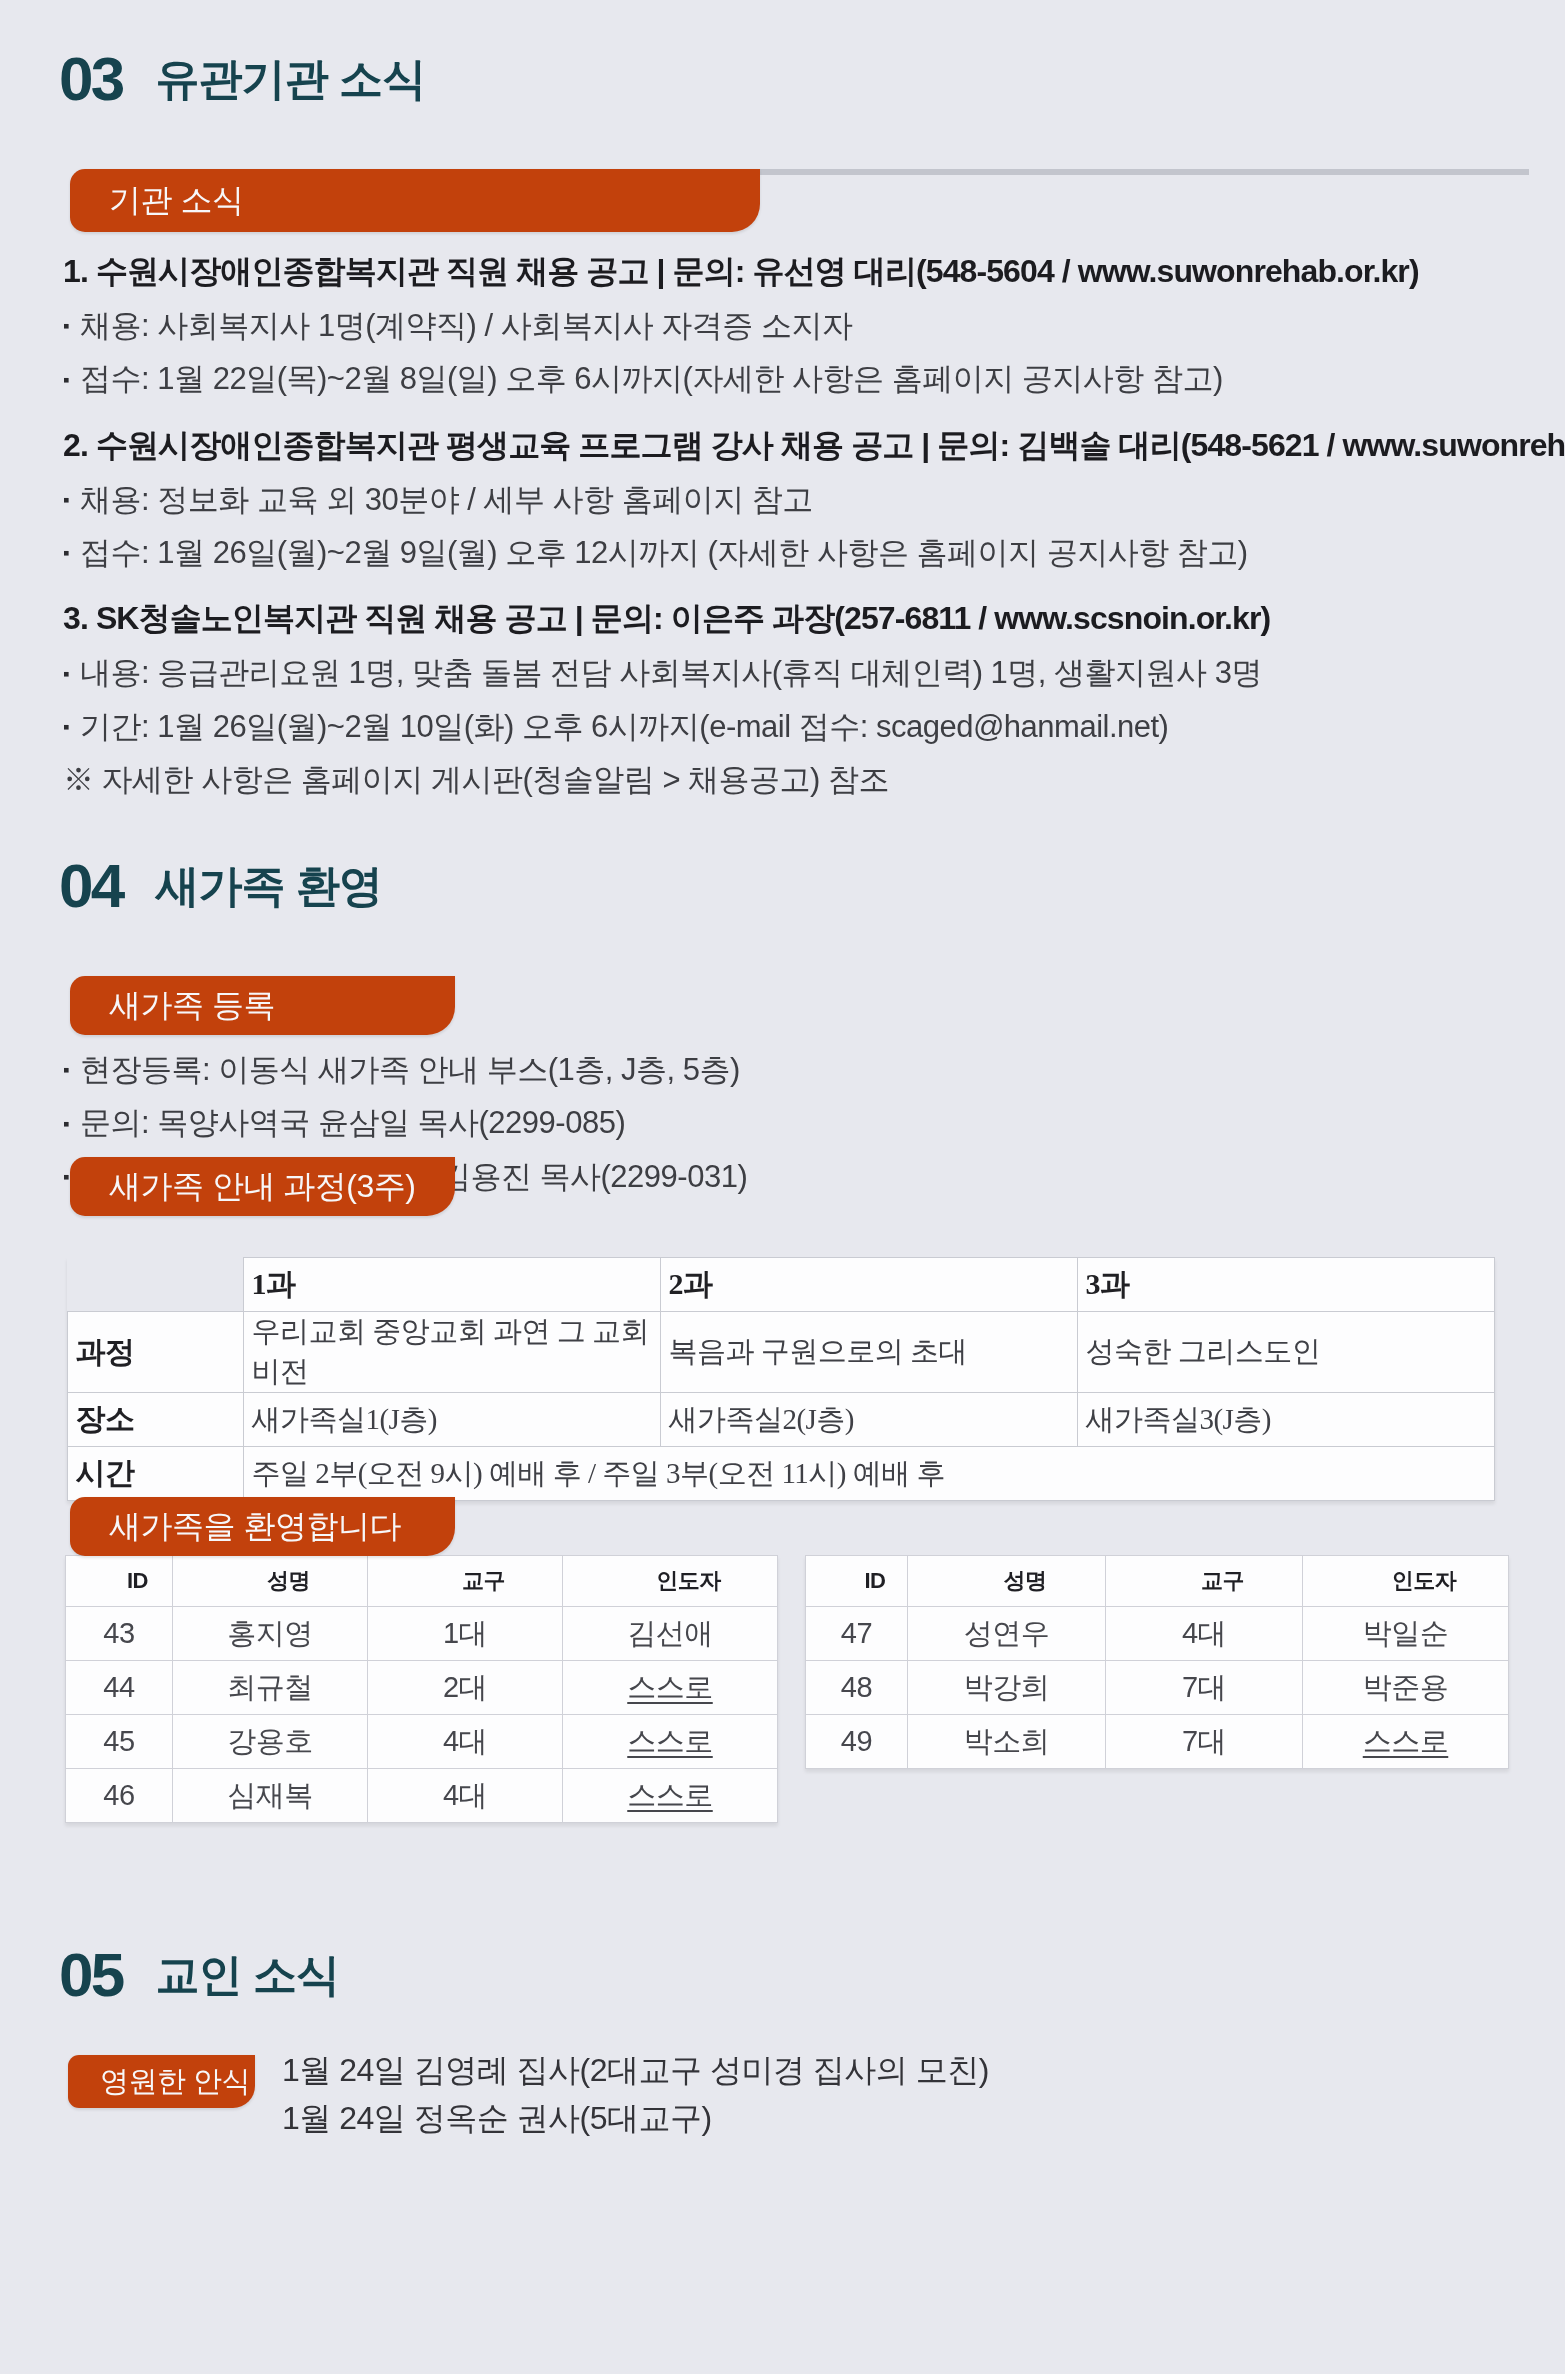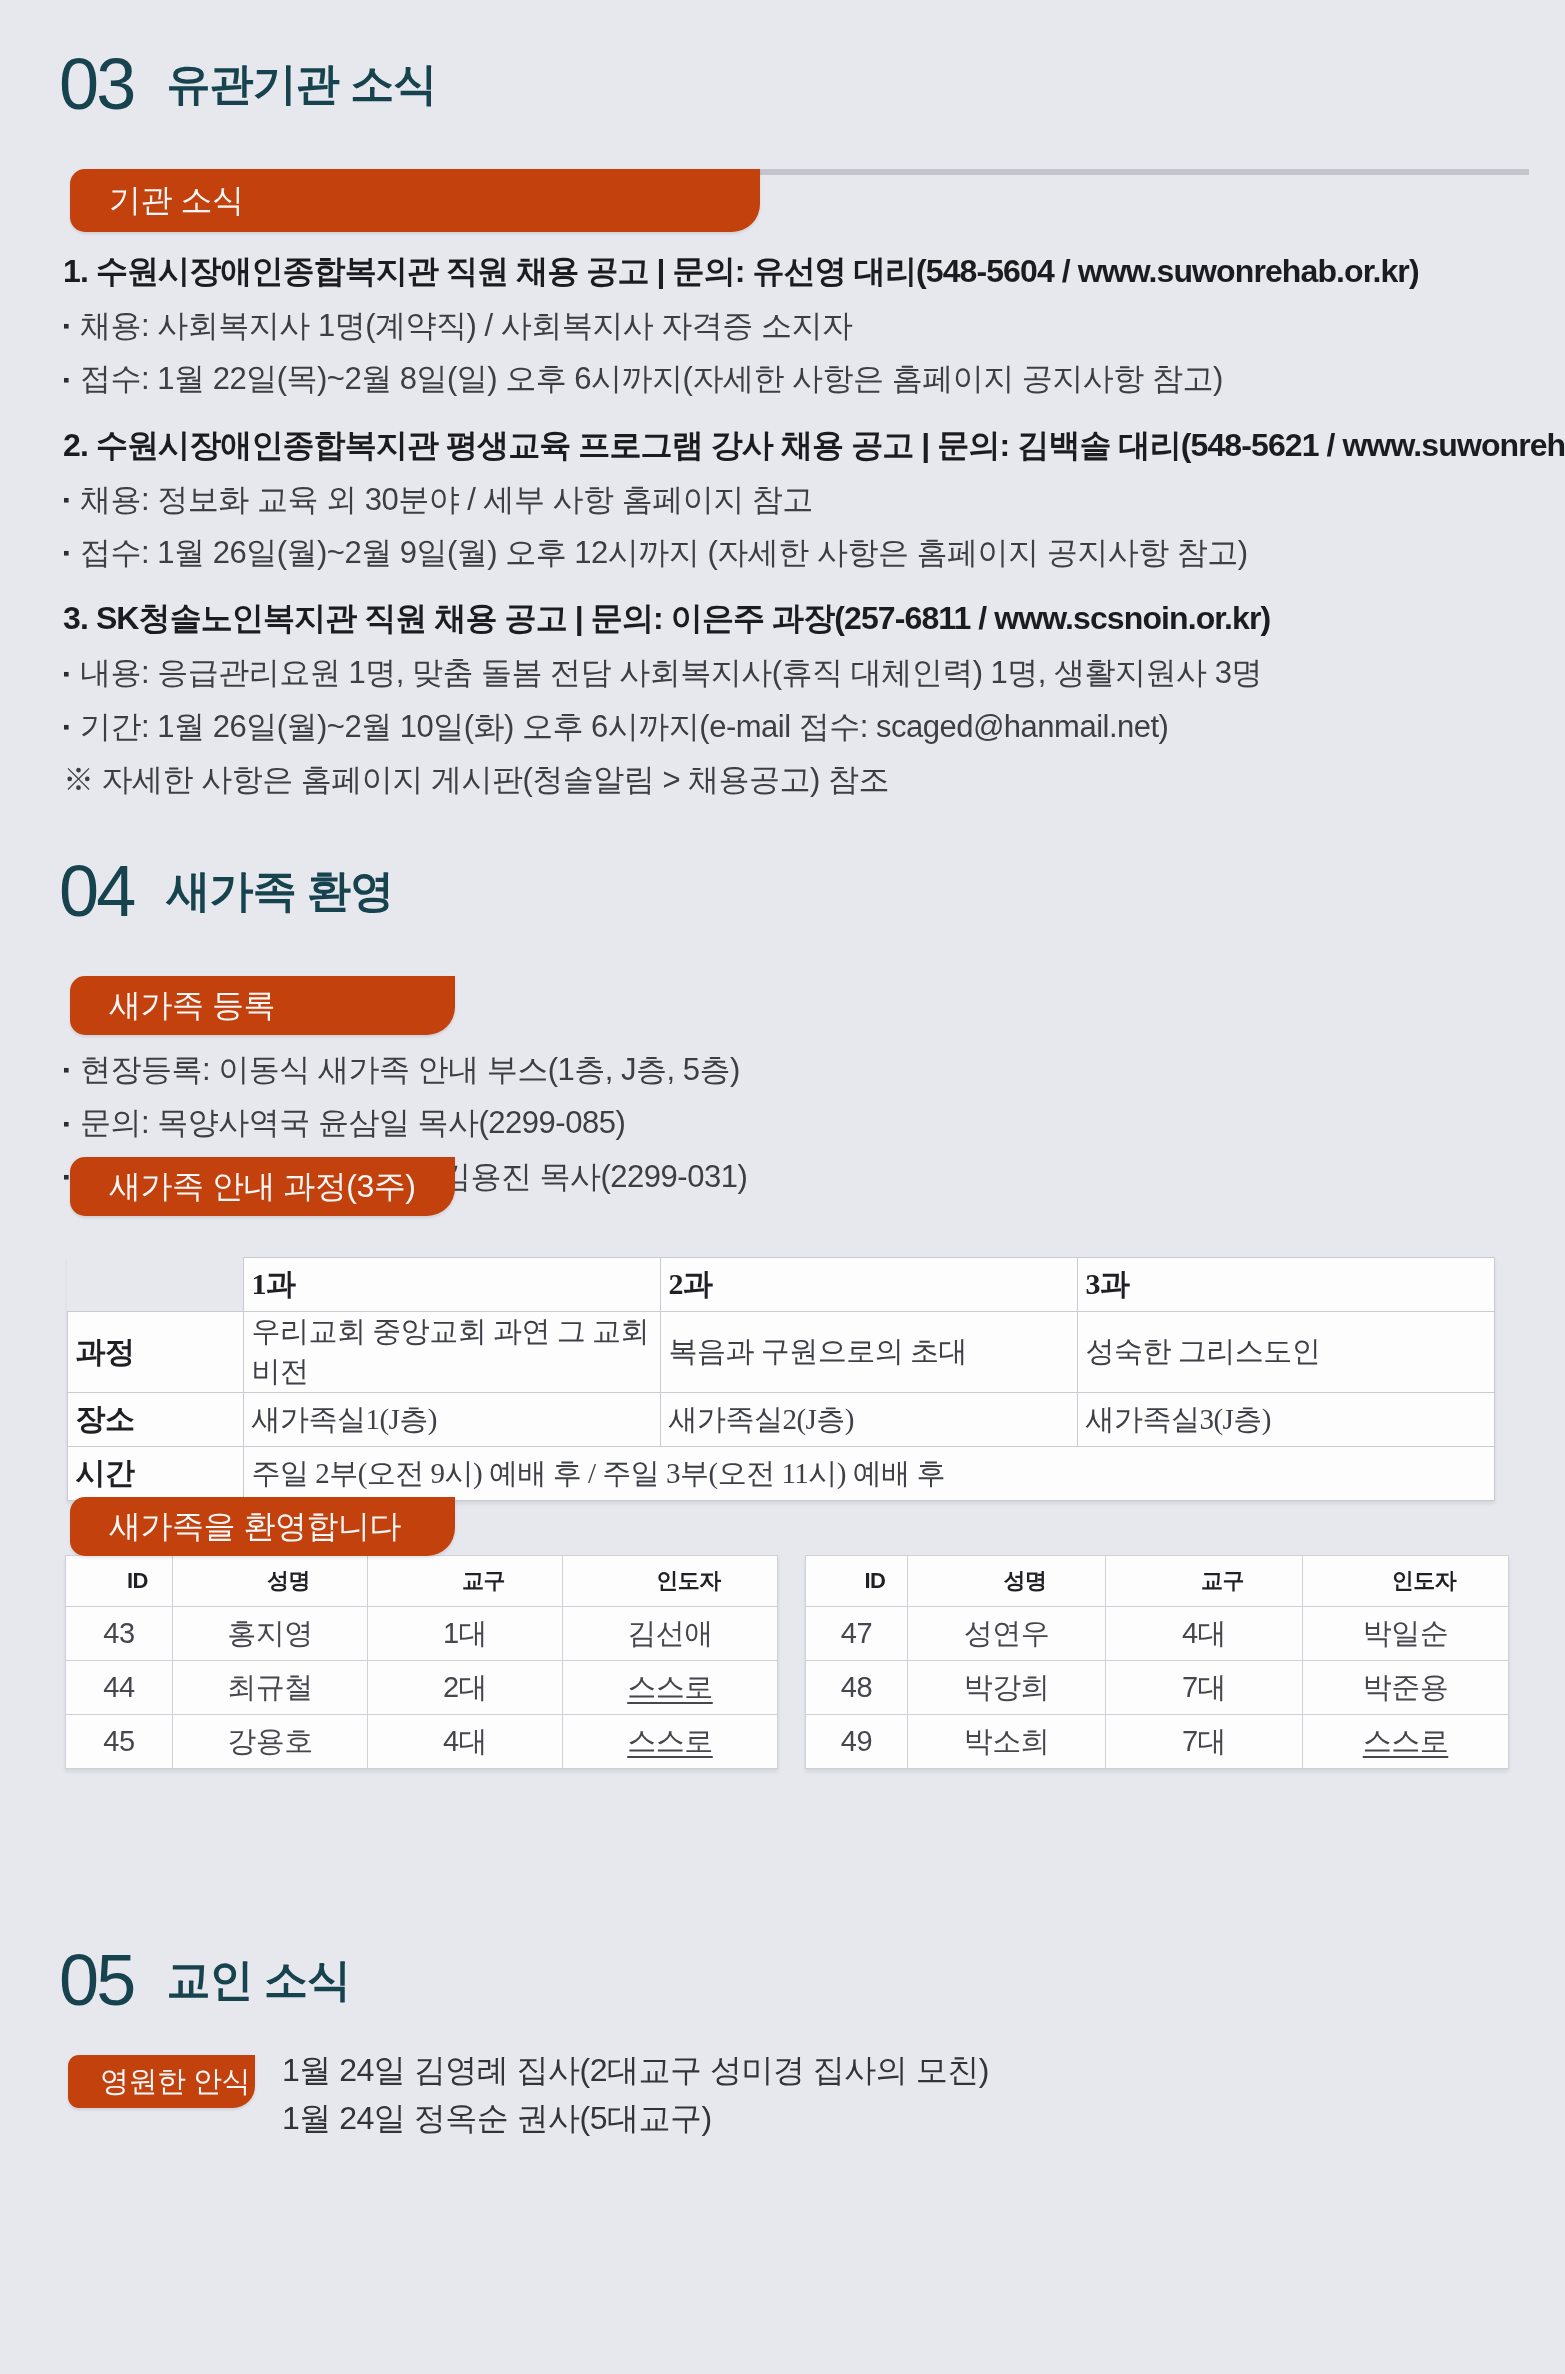--- a/index.html
+++ b/index.html
@@ -3,21 +3,21 @@
 <meta charset="utf-8">
 <style>
   html,body{margin:0;padding:0;}
   body{background:#e7e8ee;}
   .page{
     position:relative;width:1566px;height:2375px;background:#e7e8ee;
     font-family:"Liberation Sans",sans-serif;overflow:hidden;
   }
   
   .sec-header{position:absolute;left:59px;display:flex;align-items:center;gap:33px;}
-  .sec-num{font-size:72px;font-weight:400;color:#16434e;line-height:1;letter-spacing:-2.8px;}
+  .sec-num{font-size:62px;font-weight:700;color:#16434e;line-height:1;letter-spacing:-2.8px;}
   .sec-title{font-size:44px;font-weight:700;color:#16434e;margin:0;letter-spacing:-0.9px;}
   
   .badge{
     position:absolute;left:70px;height:59px;background:#c2410c;
     border-radius:15px 0 28px 15px;color:#f7f7f9;font-size:32px;font-weight:500;
     display:flex;align-items:center;padding-left:39px;box-sizing:border-box;z-index:2;
     box-shadow:0 1.9px 2.8px rgba(0,0,0,.10);letter-spacing:-0.5px;
   }
   .badge-line{position:absolute;left:760px;top:169px;width:769px;height:5.6px;background:#c3c5cd;z-index:1;}
   
@@ -167,20 +167,26 @@
         <td>최규철</td>
         <td>2대</td>
         <td class="u">스스로</td>
       </tr>
       <tr>
         <td>45</td>
         <td>강용호</td>
         <td>4대</td>
         <td class="u">스스로</td>
       </tr>
+      <tr>
+        <td>46</td>
+        <td>심재복</td>
+        <td>4대</td>
+        <td class="u">스스로</td>
+      </tr>
     </tbody>
       </table>
   </div>
 
   <div class="tbl-wrap" style="left:805px;top:1555px;">
     <table class="welcome-table">
       <colgroup>
           <col style="width:102px">
           <col style="width:198px">
           <col style="width:197px">

